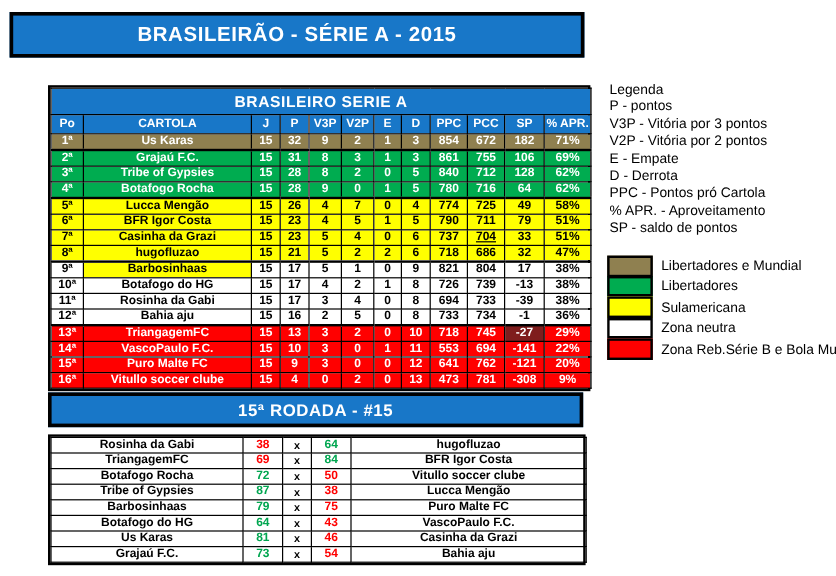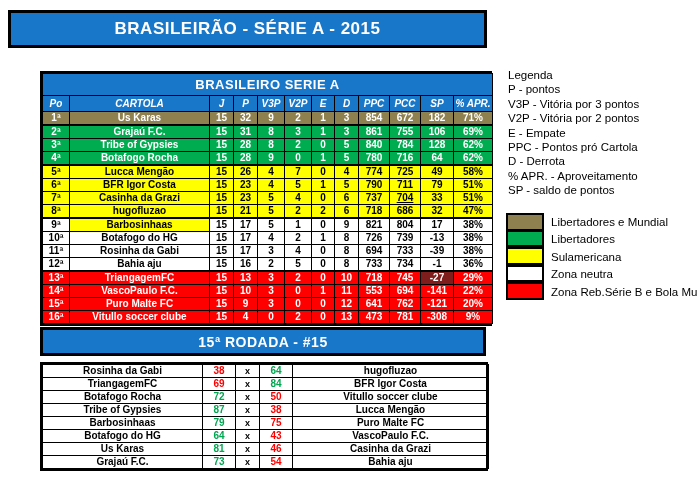--- a/index.html
+++ b/index.html
@@ -17,21 +17,21 @@
 
   
   .standings-wrap{ position:absolute; left:40px; top:71px; width:452px; border:2px solid #000; }
   table{ border-collapse:collapse; table-layout:fixed; width:100%; }
   .standings td, .standings th{ border:1px solid #000; text-align:center; overflow:hidden; white-space:nowrap; }
   .standings .tbl-title{
     background:#1877C8; color:#fff; font-size:13px; font-weight:bold;
     height:22px; letter-spacing:.5px; border:1px solid #000;
   }
   .standings thead th.colhead{
-    background:#1877C8; color:#fff; font-size:10px; font-weight:bold; height:16px;font-style:italic;
+    background:#1877C8; color:#fff; font-size:10px; font-weight:bold; height:16px;
   }
   .standings tbody td{ height:13px; font-size:10px; font-weight:bold; line-height:12px; }
   .standings tr.zone-end td{ border-bottom-width:2px; }
 
   
   .legend{ position:absolute; left:508px; top:68px; color:#000; }
   .legend .line{ font-size:11.5px; line-height:14.4px; white-space:nowrap; }
 
   
   .zones{ position:absolute; left:506px; top:213px; }
@@ -129,21 +129,21 @@
           <tr>
             <td style="background: rgb(0, 172, 80); color: rgb(255, 255, 255);">3ª</td>
             <td style="background: rgb(0, 172, 80); color: rgb(255, 255, 255);">Tribe of Gypsies</td>
             <td style="background: rgb(0, 172, 80); color: rgb(255, 255, 255);">15</td>
             <td style="background: rgb(0, 172, 80); color: rgb(255, 255, 255);">28</td>
             <td style="background: rgb(0, 172, 80); color: rgb(255, 255, 255);">8</td>
             <td style="background: rgb(0, 172, 80); color: rgb(255, 255, 255);">2</td>
             <td style="background: rgb(0, 172, 80); color: rgb(255, 255, 255);">0</td>
             <td style="background: rgb(0, 172, 80); color: rgb(255, 255, 255);">5</td>
             <td style="background: rgb(0, 172, 80); color: rgb(255, 255, 255);">840</td>
-            <td style="background: rgb(0, 172, 80); color: rgb(255, 255, 255);">784</td>
+            <td style="background: rgb(0, 172, 80); color: rgb(255, 255, 255);">712</td>
             <td style="background: rgb(0, 172, 80); color: rgb(255, 255, 255);">128</td>
             <td style="background: rgb(0, 172, 80); color: rgb(255, 255, 255);">62%</td>
           </tr>
           <tr class="zone-end">
             <td style="background: rgb(0, 172, 80); color: rgb(255, 255, 255);">4ª</td>
             <td style="background: rgb(0, 172, 80); color: rgb(255, 255, 255);">Botafogo Rocha</td>
             <td style="background: rgb(0, 172, 80); color: rgb(255, 255, 255);">15</td>
             <td style="background: rgb(0, 172, 80); color: rgb(255, 255, 255);">28</td>
             <td style="background: rgb(0, 172, 80); color: rgb(255, 255, 255);">9</td>
             <td style="background: rgb(0, 172, 80); color: rgb(255, 255, 255);">0</td>
@@ -326,22 +326,22 @@
     </table>
   </div>
 
   <div class="legend">
     <div class="line">Legenda</div>
     <div id="legend-items">
         <div class="line">P - pontos</div>
         <div class="line">V3P - Vitória por 3 pontos</div>
         <div class="line">V2P - Vitória por 2 pontos</div>
         <div class="line">E - Empate</div>
+        <div class="line">D - Derrota</div>
         <div class="line">PPC - Pontos pró Cartola</div>
-        <div class="line">D - Derrota</div>
         <div class="line">% APR. - Aproveitamento</div>
         <div class="line">SP - saldo de pontos</div>
       </div>
   </div>
 
   <div class="zones" id="zone-legend">
       <div class="zone-row">
         <span class="zone-swatch" style="background: rgb(143, 128, 80);"></span>
         <span class="zone-label">Libertadores e Mundial</span>
       </div>

